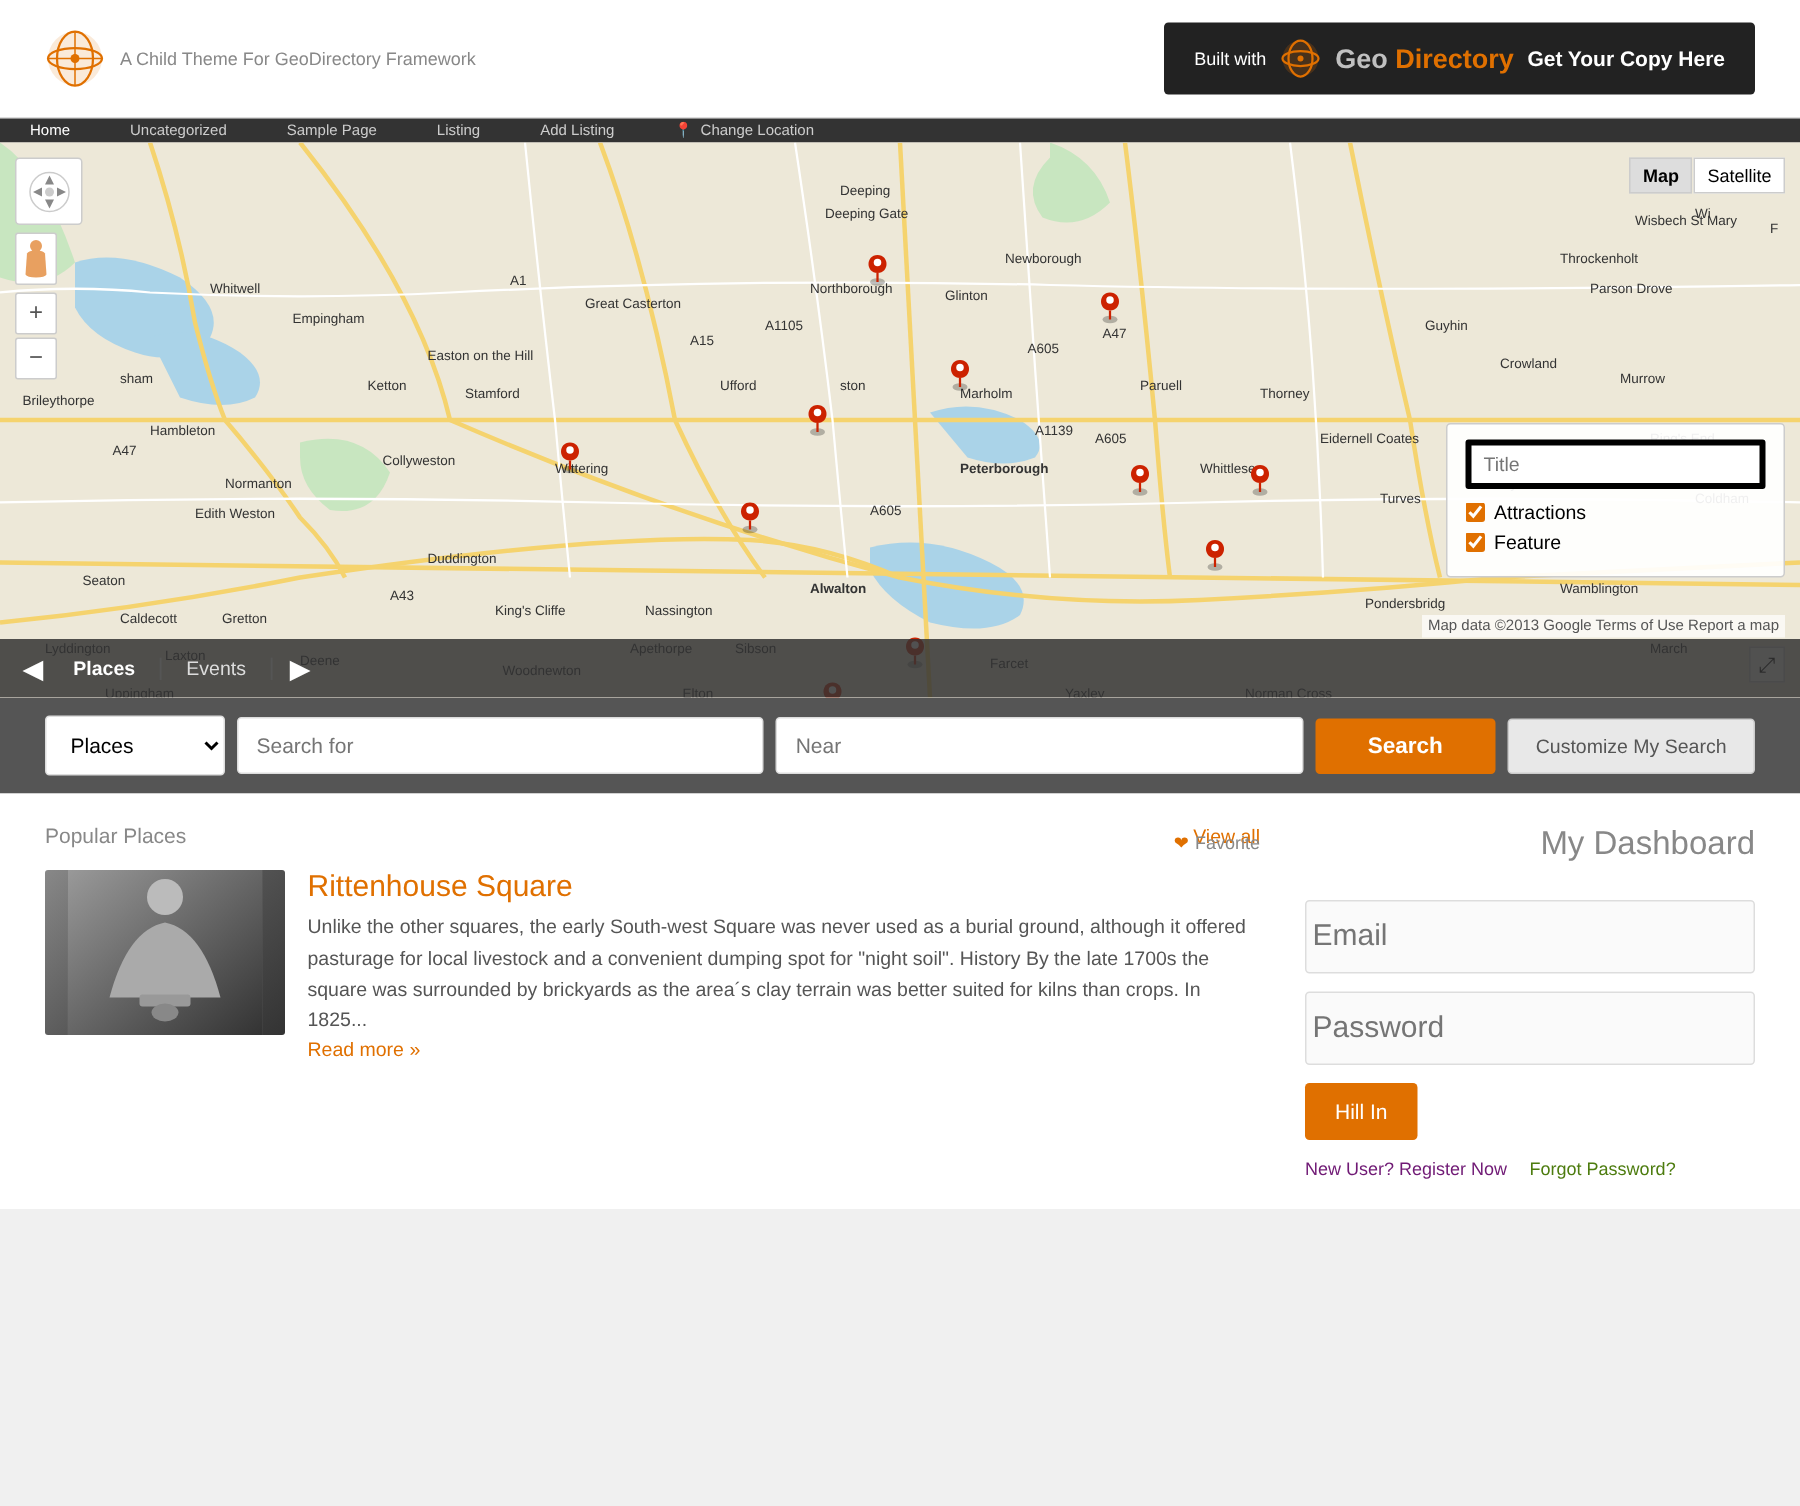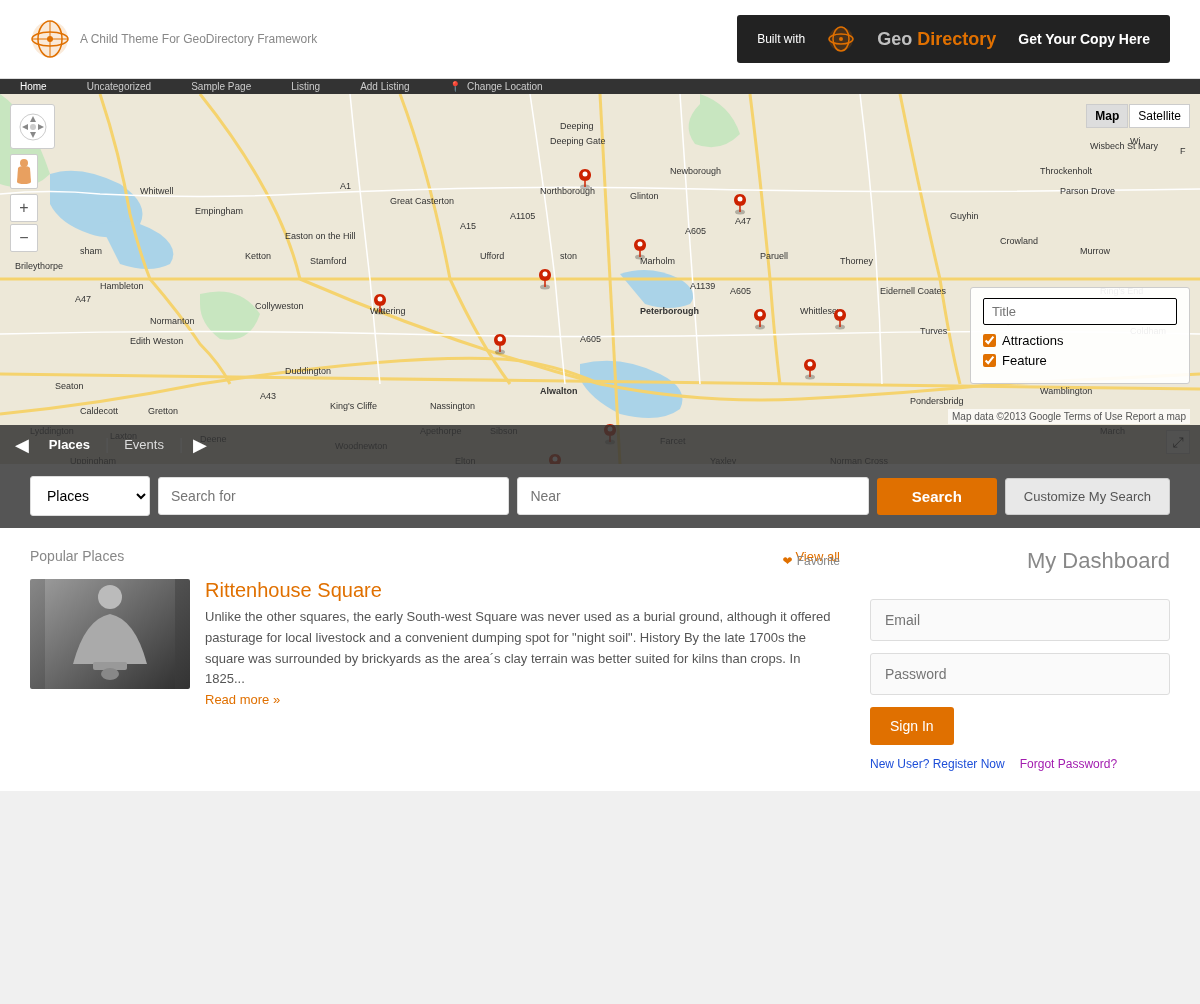--- a/index.html
+++ b/index.html
@@ -16,21 +16,21 @@
     }
     #logo-area { display: flex; align-items: center; gap: 10px; }
     #logo-icon { width: 40px; height: 40px; }
     #logo-text h1 { font-size: 28px; font-weight: bold; letter-spacing: 2px; color: #333; }
     #logo-text p { font-size: 12px; color: #888; }
     #banner {
       background: #222;
       padding: 10px 20px;
       display: flex;
       align-items: center;
-      gap: 22px;
+      gap: 9px;
       border-radius: 3px;
     }
     #banner-text { color: #fff; font-size: 12px; line-height: 1.4; }
     #banner-logo { display: flex; align-items: center; gap: 5px; }
     #banner-logo-geo { color: #c0c0c0; font-size: 18px; font-weight: bold; }
     #banner-logo-directory { color: #e07000; font-size: 18px; font-weight: bold; }
     #banner-cta { color: #fff; font-size: 13px; font-weight: bold; line-height: 1.3; }
 
     
     #navbar {
@@ -132,21 +132,21 @@
       bottom: 80px;
       right: 10px;
       background: rgba(255,255,255,0.92);
       border: 1px solid #ccc;
       border-radius: 3px;
       padding: 10px 12px;
       min-width: 150px;
     }
     #map-filter input[type="text"] {
       width: 100%;
-      border: 1px solid #000000;
+      border: 4px solid #000000;
       padding: 5px 8px;
       font-size: 13px;
       margin-bottom: 8px;
       border-radius: 2px;
       color: #aaa;
     }
     .filter-checkbox { display: flex; align-items: center; gap: 6px; font-size: 13px; margin-bottom: 5px; }
     .filter-checkbox input { accent-color: #e07000; }
     #expand-btn {
       position: absolute;
@@ -299,41 +299,41 @@
     #listing-favorite { font-size: 12px; color: #888; display: flex; align-items: center; gap: 4px; float: right; margin-top: -25px; }
     #listing-favorite-heart { color: #e07000; }
     #listing-desc { font-size: 13px; color: #555; line-height: 1.6; }
     #read-more { color: #e07000; font-size: 13px; cursor: pointer; }
 
     
     #right-col { width: 300px; flex-shrink: 0; }
     #dashboard-title { font-size: 22px; color: #888; font-weight: normal; margin-bottom: 25px; text-align: right; }
     #email-field, #password-field {
       width: 100%;
-      padding: 12px 14px;
+      padding: 12px 4px;
       border: 1px solid #ddd;
       border-radius: 3px;
-      font-size: 14px;
+      font-size: 20px;
       color: #aaa;
       margin-bottom: 12px;
       background: #fafafa;
     }
     #signin-btn {
       background: #e07000;
       color: #fff;
       border: none;
       padding: 11px 20px;
       font-size: 14px;
       border-radius: 3px;
       cursor: pointer;
       margin-bottom: 12px;
     }
     #auth-links { display: flex; gap: 15px; font-size: 12px; }
-    #new-user-link { color: #1d4ed8; cursor: pointer; }
-    #forgot-link { color: #a21caf; cursor: pointer; }
+    #new-user-link { color: #701a75; cursor: pointer; }
+    #forgot-link { color: #4d7c0f; cursor: pointer; }
 
     
     .road { stroke: #f5d36e; stroke-width: 3; fill: none; }
     .road-sm { stroke: #fff; stroke-width: 1.5; fill: none; }
     .water { fill: #aad3e8; }
     .green-area { fill: #c8e6c0; }
     .town-label { font-size: 9px; fill: #333; font-family: Arial; }
   </style>
 </head>
 <body>
@@ -674,19 +674,19 @@
         <span id="read-more">Read more »</span>
       </div>
     </div>
   </div>
 
   <div id="right-col">
     <h2 id="dashboard-title">My Dashboard</h2>
     <input type="email" id="email-field" placeholder="Email" style="">
     <input type="password" id="password-field" placeholder="Password" style="">
     <br>
-    <button id="signin-btn">Sign In</button>
+    <button id="signin-btn">Hill In</button>
     <div id="auth-links">
       <a id="new-user-link">New User? Register Now</a>
       <a id="forgot-link">Forgot Password?</a>
     </div>
   </div>
 </div>
 
 </body></html>

